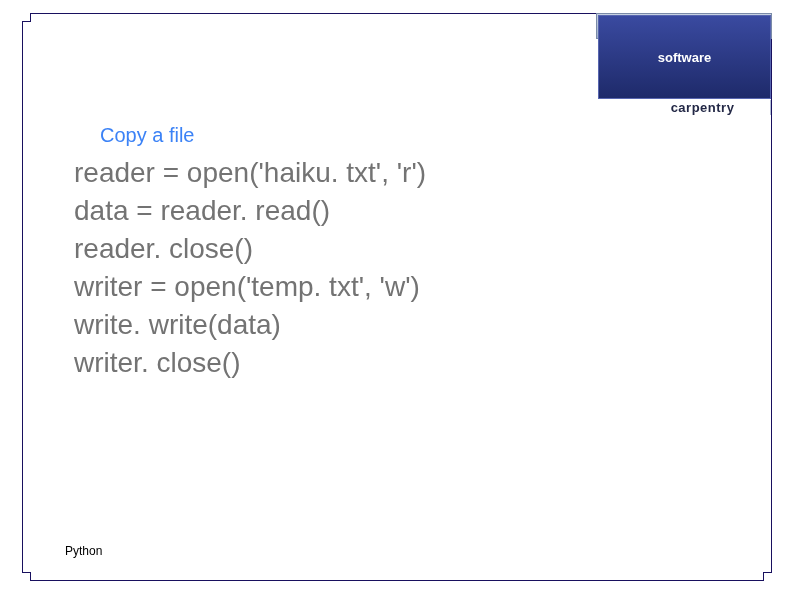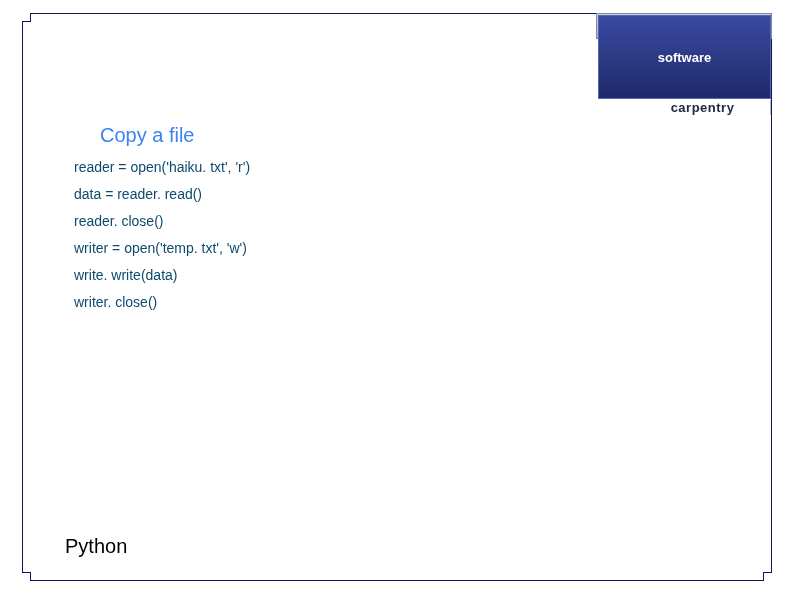--- a/index.html
+++ b/index.html
@@ -69,30 +69,30 @@
     left: 77px;
     top: 86px;
     font-size: 20px;
     color: #3b82f6;
     margin-top: 24px;
   }
   .code {
     position: absolute;
     left: 51px;
     top: 140px;
-    font-size: 14px;
-    line-height: 27px;
-    color: #0c4a6e;
+    font-size: 28px;
+    line-height: 38px;
+    color: #737373;
     white-space: pre;
   }
   .footer-left {
     position: absolute;
     left: 42px;
     bottom: 22px;
-    font-size: 20px;
+    font-size: 12px;
     color: #000000;
   }
   .footer-right {
     position: absolute;
     right: 23px;
     bottom: 22px;
     font-size: 16px;
     color: #000000;
   }
 </style>

